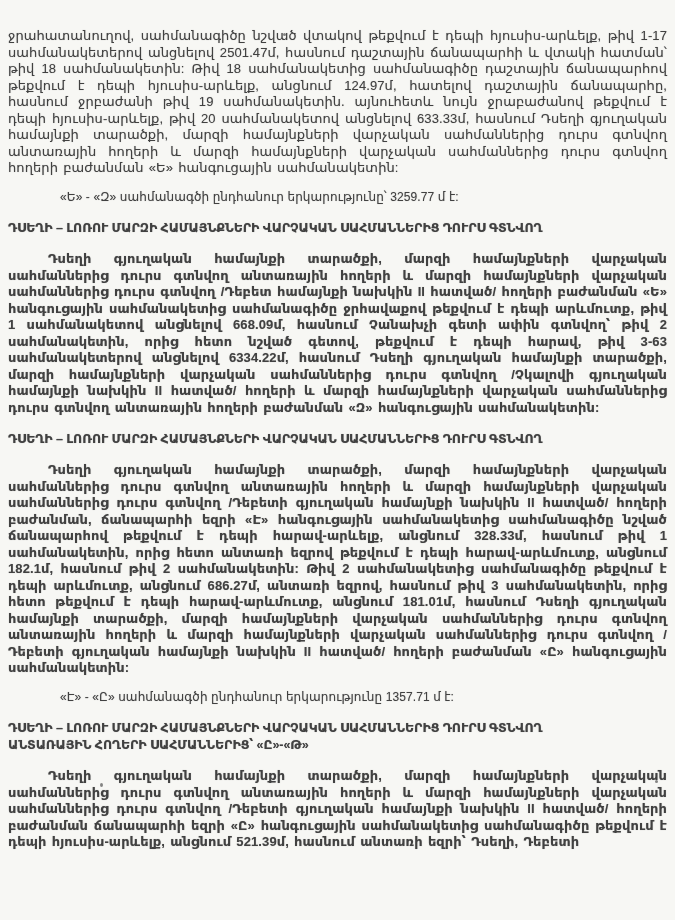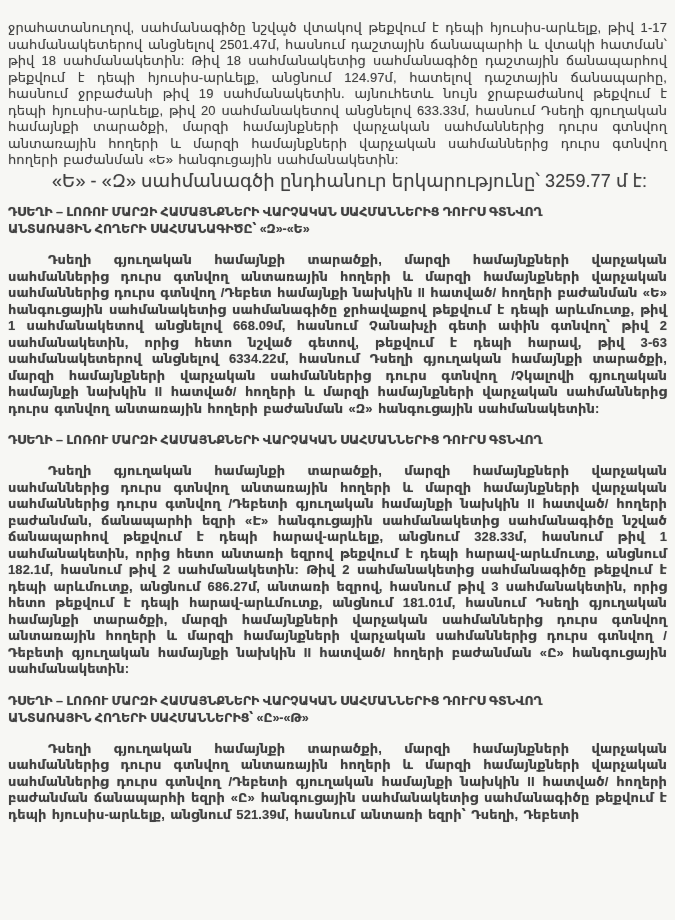--- a/index.html
+++ b/index.html
@@ -11,36 +11,36 @@
     width:675px;height:920px;
     background:var(--bg);
     font-family:"Liberation Sans","DejaVu Sans",sans-serif;
     color:var(--ink);
     -webkit-font-smoothing:antialiased;
   }
   .page{
     position:relative;
     box-sizing:border-box;
     width:675px;height:920px;
-    padding:20px 8px 0 8px;
+    padding:28px 8px 0 8px;
     overflow:hidden;
     text-shadow:0 0 1px rgba(70,70,70,0.38);
   }
   p.body{
     margin:0;
     font-size:13px;
     line-height:16.5px;
     text-align:justify;
     letter-spacing:0.1px;
     word-spacing:1.5px;
   }
   p.body.indent{text-indent:40px;font-weight:bold;}
   p.total{
-    margin:4px;
-    font-size:18px;
+    margin:12px;
+    font-size:12px;
     line-height:16.5px;
     text-indent:40px;
     letter-spacing:0.1px;
   }
   .heading{
     margin:15px 0 14px 0;
     font-size:12.6px;
     line-height:17px;
     font-weight:bold;
     letter-spacing:-0.1px;
@@ -61,28 +61,28 @@
 
   <div class="speck s1"></div>
   <div class="speck s2"></div>
   <div class="speck s3"></div>
 
   <p class="body">ջրահատանուղով, սահմանագիծը նշված վտակով թեքվում է դեպի հյուսիս-արևելք, թիվ 1-17 սահմանակետերով անցնելով 2501.47մ, հասնում դաշտային ճանապարհի և վտակի հատման՝ թիվ 18 սահմանակետին: Թիվ 18 սահմանակետից սահմանագիծը դաշտային ճանապարհով թեքվում է դեպի հյուսիս-արևելք, անցնում 124.97մ, հատելով դաշտային ճանապարհը, հասնում ջրբաժանի թիվ 19 սահմանակետին. այնուհետև նույն ջրաբաժանով թեքվում է դեպի հյուսիս-արևելք, թիվ 20 սահմանակետով անցնելով 633.33մ, հասնում Դսեղի գյուղական համայնքի տարածքի, մարզի համայնքների վարչական սահմաններից դուրս գտնվող անտառային հողերի և մարզի համայնքների վարչական սահմաններից դուրս գտնվող հողերի բաժանման «Ե» հանգուցային սահմանակետին:</p>
   <p class="total">«Ե» - «Զ» սահմանագծի ընդհանուր երկարությունը՝ 3259.77 մ է:</p>
 
   <div class="heading">
     <div>ԴՍԵՂԻ – ԼՈՌՈՒ ՄԱՐԶԻ ՀԱՄԱՅՆՔՆԵՐԻ ՎԱՐՉԱԿԱՆ ՍԱՀՄԱՆՆԵՐԻՑ ԴՈՒՐՍ ԳՏՆՎՈՂ</div>
-    <div>ԱՆՏԱՌԱՅԻՆ ՀՈՂԵՐԻ  ՍԱՀՄԱՆԱԳԻԾԸ՝ «Զ»-«Ե»</div>
   </div>
   <p class="body indent">Դսեղի գյուղական համայնքի տարածքի, մարզի համայնքների վարչական սահմաններից դուրս գտնվող անտառային հողերի և մարզի համայնքների վարչական սահմաններից դուրս գտնվող /Դեբետ համայնքի նախկին II հատված/ հողերի բաժանման «Ե» հանգուցային սահմանակետից սահմանագիծը ջրհավաքով թեքվում է դեպի արևմուտք, թիվ 1 սահմանակետով անցնելով 668.09մ, հասնում Չանախչի գետի ափին գտնվող՝ թիվ 2 սահմանակետին, որից հետո նշված գետով, թեքվում է դեպի հարավ, թիվ 3-63 սահմանակետերով անցնելով 6334.22մ, հասնում Դսեղի գյուղական համայնքի տարածքի, մարզի համայնքների վարչական սահմաններից դուրս գտնվող /Չկալովի գյուղական համայնքի նախկին II հատված/  հողերի և մարզի համայնքների վարչական սահմաններից դուրս գտնվող անտառային հողերի բաժանման «Զ» հանգուցային սահմանակետին:</p>
 
   <div class="heading">
     <div>ԴՍԵՂԻ – ԼՈՌՈՒ ՄԱՐԶԻ ՀԱՄԱՅՆՔՆԵՐԻ ՎԱՐՉԱԿԱՆ ՍԱՀՄԱՆՆԵՐԻՑ ԴՈՒՐՍ  ԳՏՆՎՈՂ</div>
   </div>
   <p class="body indent">Դսեղի գյուղական համայնքի տարածքի, մարզի համայնքների վարչական սահմաններից դուրս գտնվող անտառային հողերի և մարզի համայնքների վարչական սահմաններից դուրս գտնվող /Դեբետի գյուղական համայնքի նախկին II հատված/ հողերի բաժանման, ճանապարհի եզրի «Է» հանգուցային սահմանակետից սահմանագիծը նշված ճանապարհով թեքվում է դեպի հարավ-արևելք, անցնում 328.33մ, հասնում թիվ 1 սահմանակետին, որից հետո անտառի եզրով թեքվում է դեպի հարավ-արևմուտք, անցնում 182.1մ, հասնում թիվ 2 սահմանակետին: Թիվ 2 սահմանակետից սահմանագիծը թեքվում է դեպի արևմուտք, անցնում 686.27մ, անտառի եզրով, հասնում թիվ 3 սահմանակետին, որից հետո թեքվում է դեպի հարավ-արևմուտք, անցնում 181.01մ, հասնում Դսեղի գյուղական համայնքի տարածքի, մարզի համայնքների վարչական սահմաններից դուրս գտնվող անտառային հողերի և մարզի համայնքների վարչական սահմաններից դուրս գտնվող /Դեբետի գյուղական համայնքի նախկին II հատված/ հողերի բաժանման «Ը» հանգուցային սահմանակետին:</p>
+  <p class="total">«Է» - «Ը» սահմանագծի ընդհանուր երկարությունը 1357.71 մ է:</p>
 
   <div class="heading">
     <div>ԴՍԵՂԻ – ԼՈՌՈՒ ՄԱՐԶԻ ՀԱՄԱՅՆՔՆԵՐԻ ՎԱՐՉԱԿԱՆ ՍԱՀՄԱՆՆԵՐԻՑ ԴՈՒՐՍ ԳՏՆՎՈՂ</div>
     <div>ԱՆՏԱՌԱՅԻՆ ՀՈՂԵՐԻ  ՍԱՀՄԱՆՆԵՐԻՑ՝ «Ը»-«Թ»</div>
   </div>
   <p class="body indent">Դսեղի գյուղական համայնքի տարածքի, մարզի համայնքների վարչական սահմաններից դուրս գտնվող անտառային հողերի և մարզի համայնքների վարչական սահմաններից դուրս գտնվող /Դեբետի գյուղական համայնքի նախկին II հատված/ հողերի բաժանման ճանապարհի եզրի «Ը» հանգուցային սահմանակետից սահմանագիծը թեքվում է դեպի հյուսիս-արևելք,  անցնում 521.39մ, հասնում անտառի եզրի՝ Դսեղի, Դեբետի</p>
 
 </div>
 
 </body></html>

